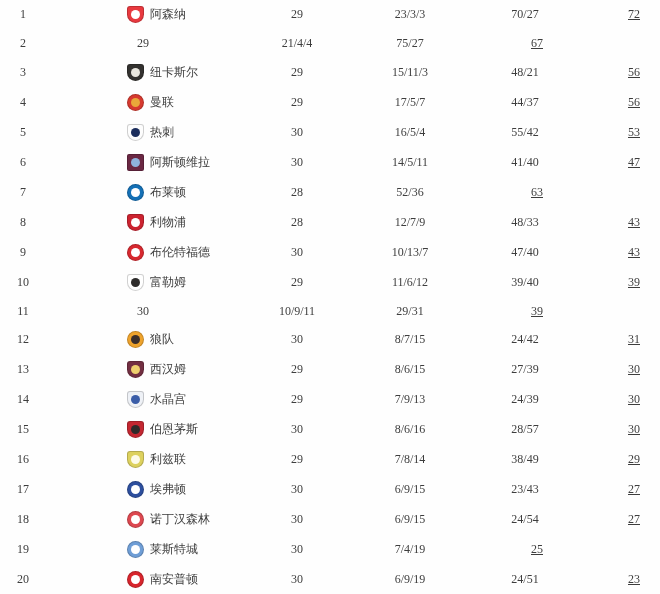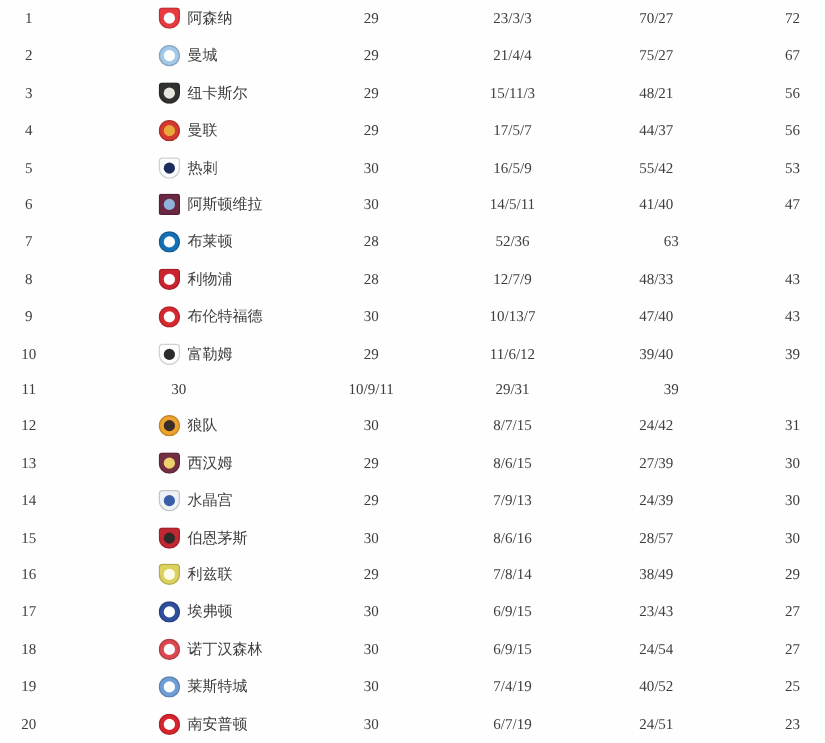--- a/index.html
+++ b/index.html
@@ -58,20 +58,21 @@
   .team-name {
     margin-left: 6px;
     white-space: nowrap;
   }
   .num {
     text-align: center;
     white-space: nowrap;
   }
   .points {
     padding-left: 24px;
+    text-decoration: underline;
   }
 </style>
 </head>
 <body>
 
 <div class="standings">
     <div class="row">
     <span class="rank">1</span>
     <span class="team-cell">
       <span class="crest shape-shield" style="background: rgb(232, 57, 63);">
@@ -79,26 +80,20 @@
       </span>
       <span class="team-name">阿森纳</span>
     </span>
     <span class="num played">29</span>
     <span class="num record">23/3/3</span>
     <span class="num goals">70/27</span>
     <span class="num points">72</span>
   </div>
     <div class="row">
     <span class="rank">2</span>
-    <span class="team-cell">
-      <span class="crest shape-circle" style="background: rgb(163, 201, 232);">
-        <span class="crest-core" style="background: rgb(255, 255, 255);"></span>
-      </span>
-      <span class="team-name">曼城</span>
-    </span>
     <span class="num played">29</span>
     <span class="num record">21/4/4</span>
     <span class="num goals">75/27</span>
     <span class="num points">67</span>
   </div>
     <div class="row">
     <span class="rank">3</span>
     <span class="team-cell">
       <span class="crest shape-shield" style="background: rgb(51, 49, 47);">
         <span class="crest-core" style="background: rgb(233, 230, 223);"></span>
@@ -125,21 +120,21 @@
   </div>
     <div class="row">
     <span class="rank">5</span>
     <span class="team-cell">
       <span class="crest shape-shield" style="background: rgb(253, 253, 253);">
         <span class="crest-core" style="background: rgb(27, 45, 92);"></span>
       </span>
       <span class="team-name">热刺</span>
     </span>
     <span class="num played">30</span>
-    <span class="num record">16/5/9</span>
+    <span class="num record">16/5/4</span>
     <span class="num goals">55/42</span>
     <span class="num points">53</span>
   </div>
     <div class="row">
     <span class="rank">6</span>
     <span class="team-cell">
       <span class="crest shape-square" style="background: rgb(106, 39, 66);">
         <span class="crest-core" style="background: rgb(143, 179, 221);"></span>
       </span>
       <span class="team-name">阿斯顿维拉</span>
@@ -301,29 +296,28 @@
     <div class="row">
     <span class="rank">19</span>
     <span class="team-cell">
       <span class="crest shape-circle" style="background: rgb(111, 158, 214);">
         <span class="crest-core" style="background: rgb(255, 255, 255);"></span>
       </span>
       <span class="team-name">莱斯特城</span>
     </span>
     <span class="num played">30</span>
     <span class="num record">7/4/19</span>
-    <span class="num goals">40/52</span>
     <span class="num points">25</span>
   </div>
     <div class="row">
     <span class="rank">20</span>
     <span class="team-cell">
       <span class="crest shape-circle" style="background: rgb(216, 37, 45);">
         <span class="crest-core" style="background: rgb(255, 255, 255);"></span>
       </span>
       <span class="team-name">南安普顿</span>
     </span>
     <span class="num played">30</span>
-    <span class="num record">6/7/19</span>
+    <span class="num record">6/9/19</span>
     <span class="num goals">24/51</span>
     <span class="num points">23</span>
   </div>
   </div>
 
 </body></html>

